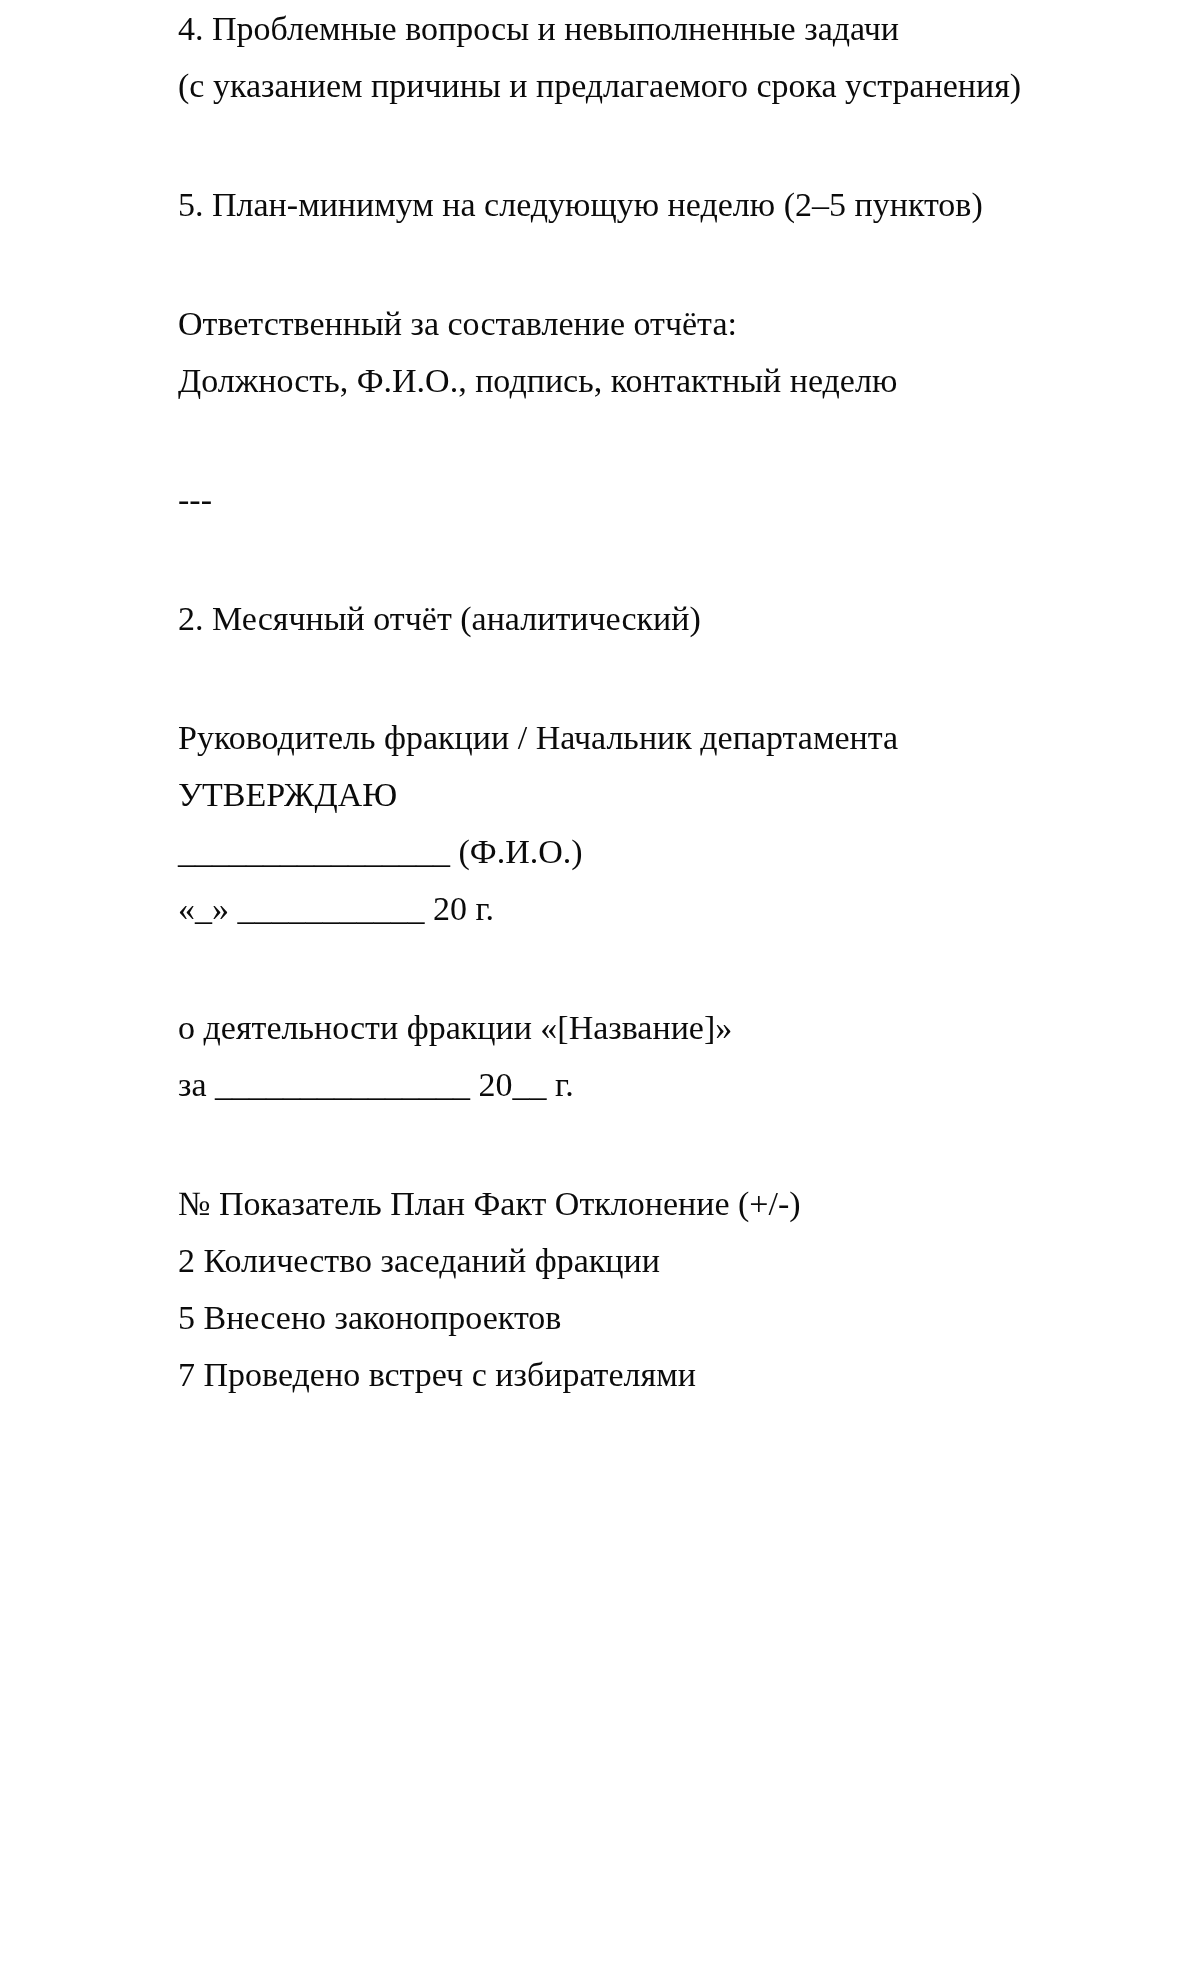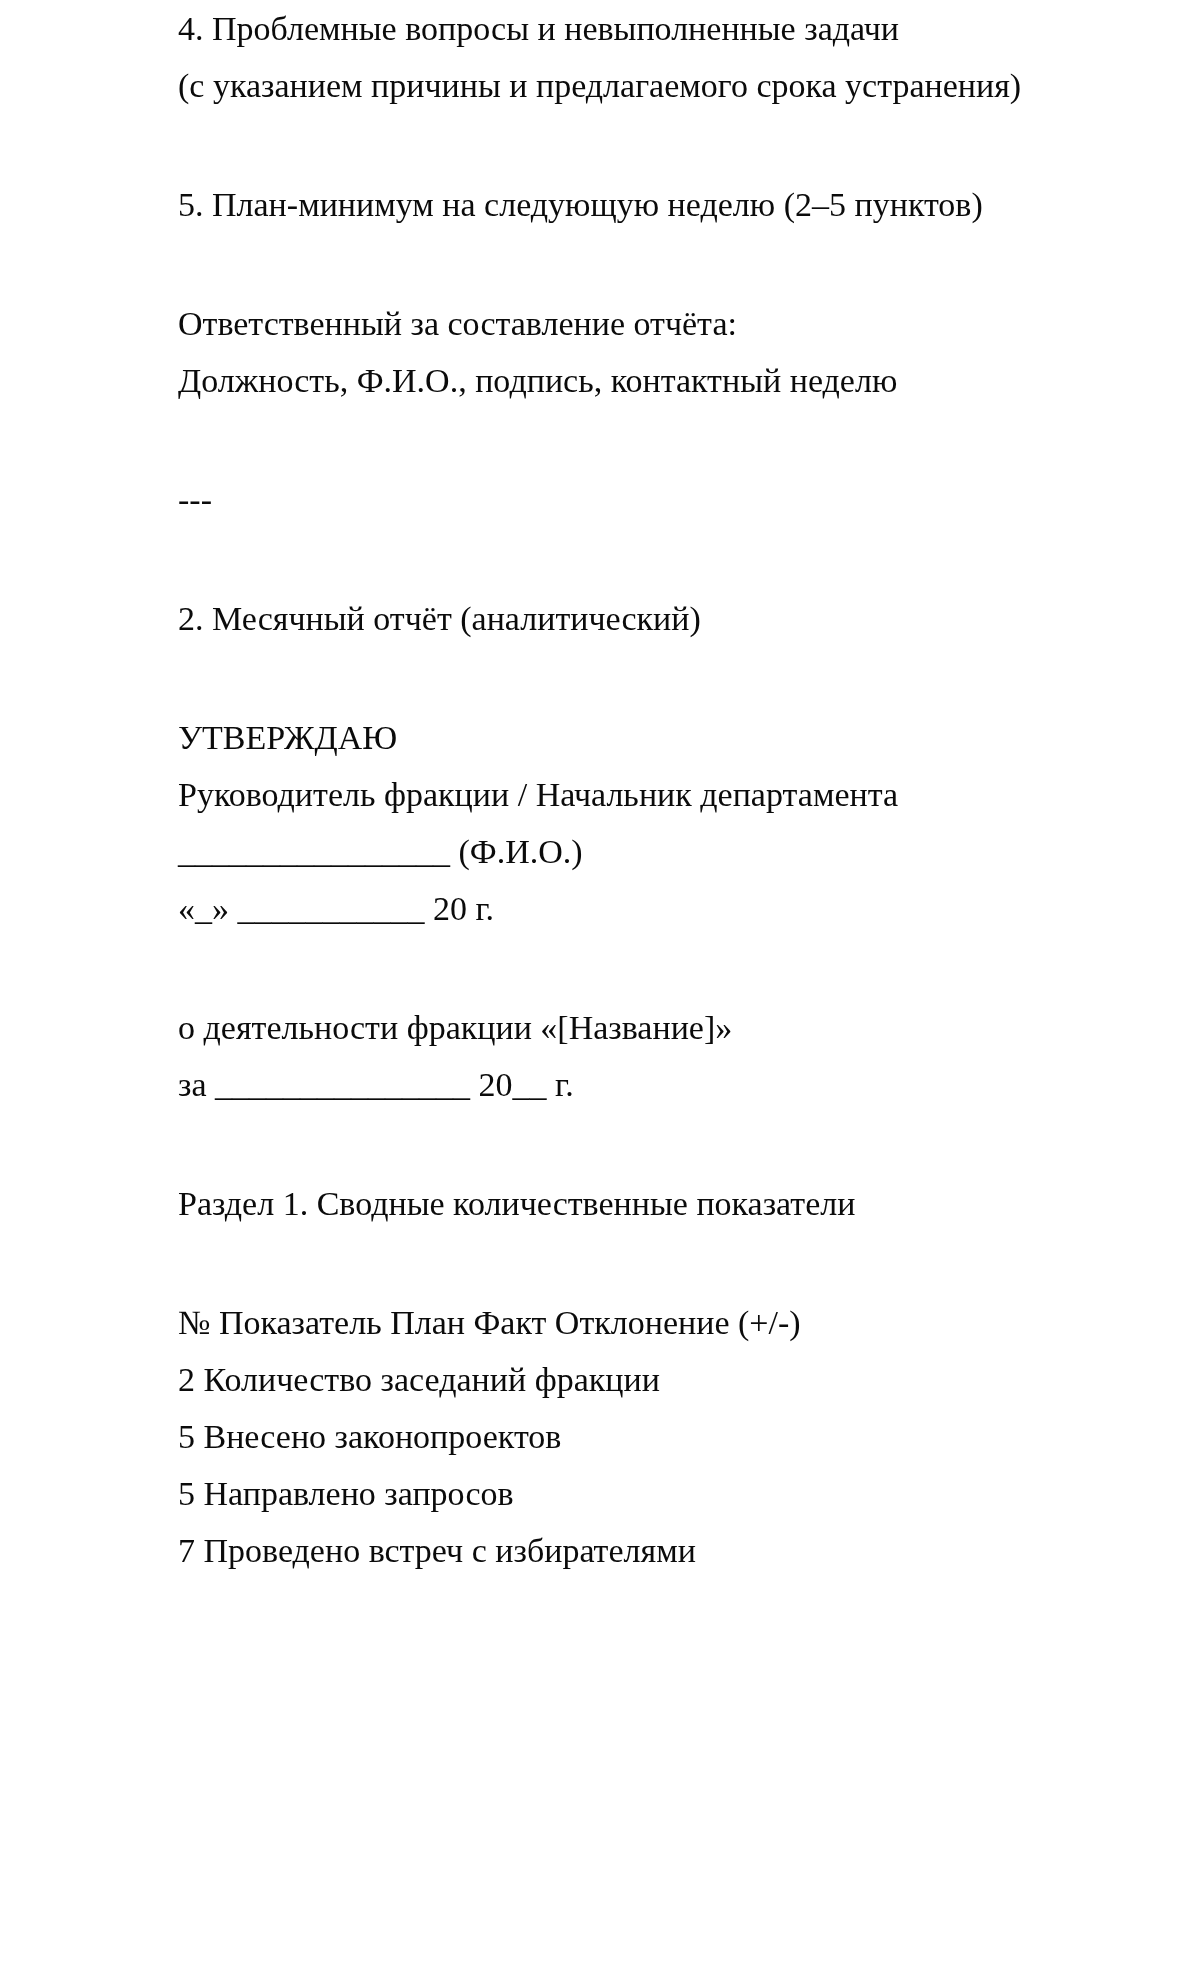--- a/index.html
+++ b/index.html
@@ -48,32 +48,28 @@
       <div class="line">Ответственный за составление отчёта:</div>
       <div class="line">Должность, Ф.И.О., подпись, контактный неделю</div>
     </div>
     <div class="para">
       <div class="line">---</div>
     </div>
     <div class="para">
       <div class="line">2. Месячный отчёт (аналитический)</div>
     </div>
     <div class="para">
+      <div class="line">Руководитель фракции / Начальник департамента</div>
       <div class="line">УТВЕРЖДАЮ</div>
-      <div class="line">Руководитель фракции / Начальник департамента</div>
       <div class="line">________________ (Ф.И.О.)</div>
       <div class="line">«_» ___________ 20 г.</div>
     </div>
     <div class="para">
       <div class="line">о деятельности фракции «[Название]»</div>
       <div class="line">за _______________ 20__  г.</div>
     </div>
     <div class="para">
-      <div class="line">Раздел 1. Сводные количественные показатели</div>
-    </div>
-    <div class="para">
       <div class="line">№ Показатель План Факт Отклонение (+/-)</div>
       <div class="line">2 Количество заседаний фракции</div>
       <div class="line">5 Внесено законопроектов</div>
-      <div class="line">5 Направлено запросов</div>
       <div class="line">7 Проведено встреч с избирателями</div>
     </div>
   </main>
 
 </body></html>

